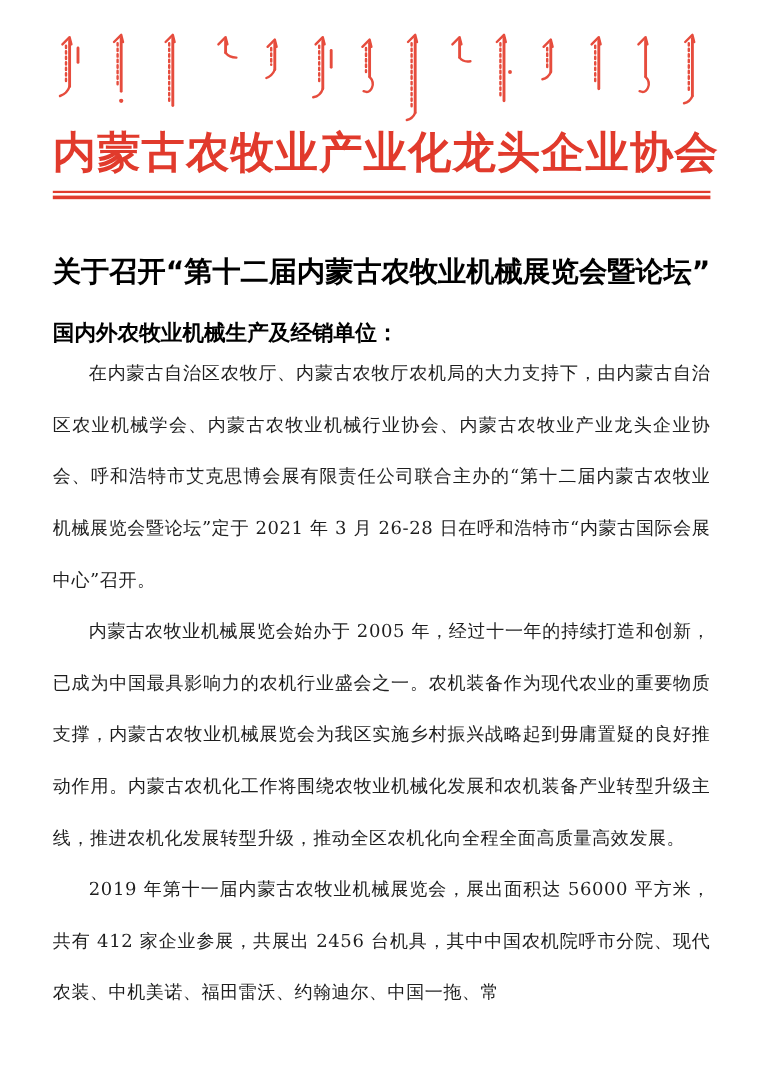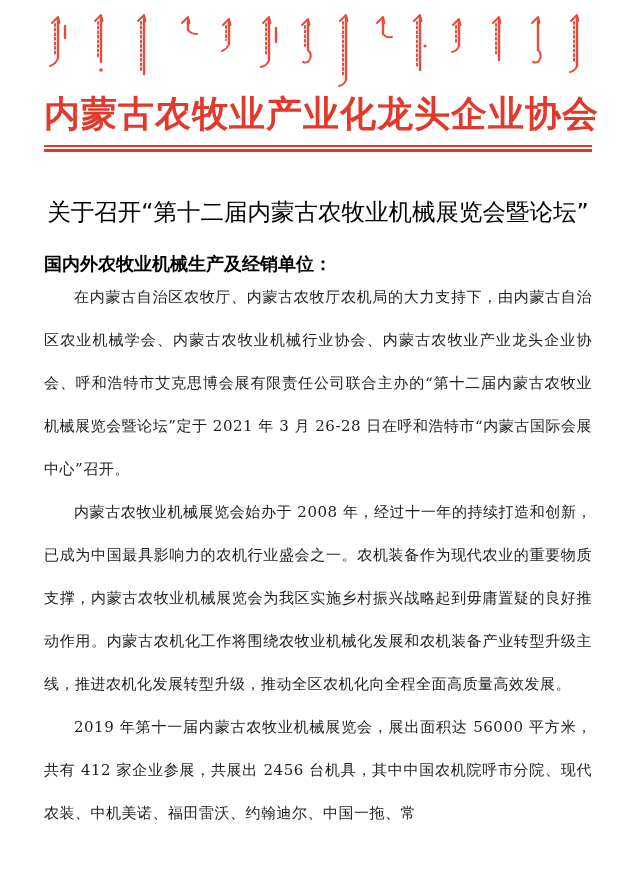--- a/index.html
+++ b/index.html
@@ -13,21 +13,21 @@
     font-family:"DejaVu Serif","Liberation Serif",serif;
     color:var(--ink);
   }
   .page{
     position:relative;
     width:636px;
     height:893px;
     margin:0 auto;
     background:#ffffff;
     overflow:hidden;
-    padding:10px 44px 0 44px;
+    padding:24px 44px 0 44px;
   }
   
   .mongolian-row{
     display:block;
     width:548px;
     height:78px;
   }
   .mongolian-row *{
     stroke:var(--red-light);
     fill:none;
@@ -54,21 +54,21 @@
     width:548px;
   }
   .rule-thin{height:2px;background:var(--red);}
   .rule-gap{height:2px;background:#ffffff;}
   .rule-thick{height:3px;background:var(--red);}
   
   .notice-title{
     margin-top:40px;
     text-align:center;
     font-family:"DejaVu Sans","Liberation Sans",sans-serif;
-    font-weight:400;
+    font-weight:700;
     color:#000000;
     font-size:23.5px;
     line-height:40px;
   }
   .notice-title span{display:block;}
   .salutation{
     margin-top:20px;
     font-family:"DejaVu Sans","Liberation Sans",sans-serif;
     font-weight:700;
     color:#000000;
@@ -187,17 +187,17 @@
   </header>
 
   <main>
     <h2 class="notice-title">
       <span>关于召开“第十二届内蒙古农牧业机械展览会暨论坛”</span>
     </h2>
 
     <p class="salutation">国内外农牧业机械生产及经销单位：</p>
 
     <p class="para">在内蒙古自治区农牧厅、内蒙古农牧厅农机局的大力支持下，由内蒙古自治区农业机械学会、内蒙古农牧业机械行业协会、内蒙古农牧业产业龙头企业协会、呼和浩特市艾克思博会展有限责任公司联合主办的“第十二届内蒙古农牧业机械展览会暨论坛”定于 2021 年 3 月 26-28 日在呼和浩特市“内蒙古国际会展中心”召开。</p>
-    <p class="para">内蒙古农牧业机械展览会始办于 2008 年，经过十一年的持续打造和创新，已成为中国最具影响力的农机行业盛会之一。农机装备作为现代农业的重要物质支撑，内蒙古农牧业机械展览会为我区实施乡村振兴战略起到毋庸置疑的良好推动作用。内蒙古农机化工作将围绕农牧业机械化发展和农机装备产业转型升级主线，推进农机化发展转型升级，推动全区农机化向全程全面高质量高效发展。</p>
+    <p class="para">内蒙古农牧业机械展览会始办于 2005 年，经过十一年的持续打造和创新，已成为中国最具影响力的农机行业盛会之一。农机装备作为现代农业的重要物质支撑，内蒙古农牧业机械展览会为我区实施乡村振兴战略起到毋庸置疑的良好推动作用。内蒙古农机化工作将围绕农牧业机械化发展和农机装备产业转型升级主线，推进农机化发展转型升级，推动全区农机化向全程全面高质量高效发展。</p>
     <p class="para">2019 年第十一届内蒙古农牧业机械展览会，展出面积达 56000 平方米，共有 412 家企业参展，共展出 2456 台机具，其中中国农机院呼市分院、现代农装、中机美诺、福田雷沃、约翰迪尔、中国一拖、常</p>
   </main>
 
 </div>
 
 </body></html>

